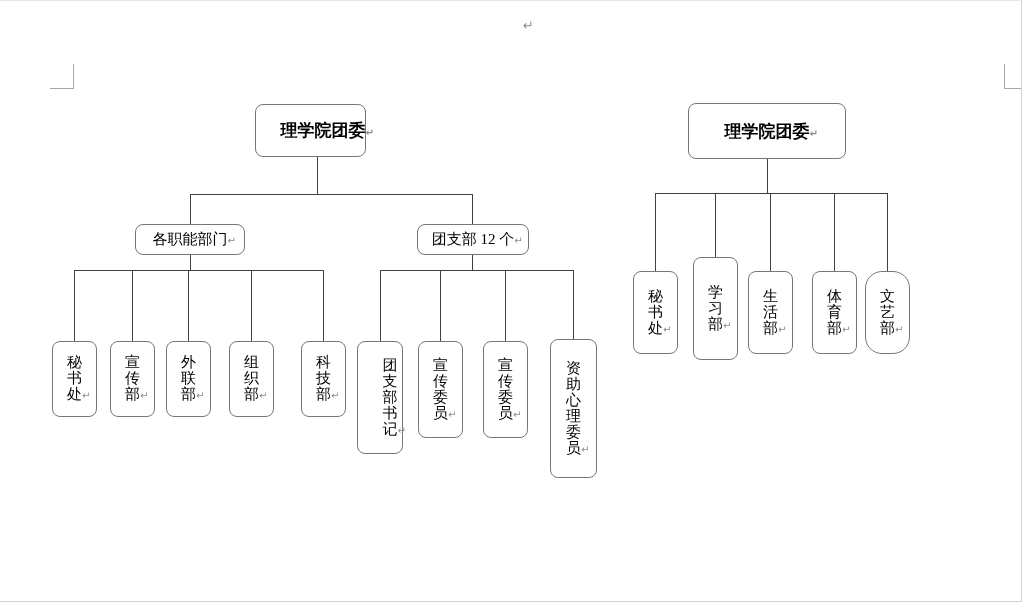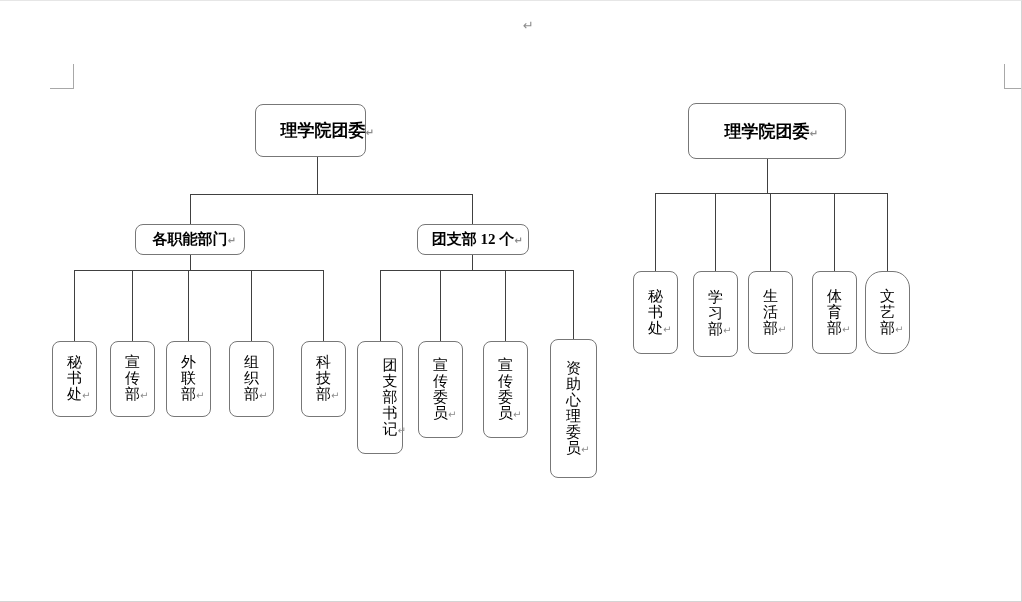--- a/index.html
+++ b/index.html
@@ -18,21 +18,21 @@
   .box{
     position:absolute;
     box-sizing:border-box;
     border:1px solid #777777;
     border-radius:8px;
     background:#ffffff;
     display:flex;
     align-items:center;
     justify-content:center;
   }
-  .hlabel{white-space:nowrap;font-size:15px;font-weight:bold;}
+  .hlabel{white-space:nowrap;font-size:15px;}
   .rootlabel{white-space:nowrap;font-size:17px;font-weight:bold;}
   .vtext{
     display:block;
     width:16px;
     font-size:15px;
     line-height:16px;
     text-align:center;
     word-break:break-all;
   }
   .line{position:absolute;background:#404040;}
@@ -143,21 +143,21 @@
   </div>
 
   <div class="box" style="left:688px;top:102px;width:158px;height:56px;">
     <span class="rootlabel"><span>理学院团委</span><span class="cr">↵</span></span>
   </div>
 
   <div class="box" style="left:633px;top:270px;width:45px;height:83px;">
     <span class="vtext"><span>秘书处</span><span class="cr">↵</span></span>
   </div>
 
-  <div class="box" style="left:693px;top:270px;width:45px;height:86px;">
+  <div class="box" style="left:693px;top:256px;width:45px;height:103px;">
     <span class="vtext"><span>学习部</span><span class="cr">↵</span></span>
   </div>
 
   <div class="box" style="left:748px;top:270px;width:45px;height:83px;">
     <span class="vtext"><span>生活部</span><span class="cr">↵</span></span>
   </div>
 
   <div class="box" style="left:812px;top:270px;width:45px;height:83px;">
     <span class="vtext"><span>体育部</span><span class="cr">↵</span></span>
   </div>

